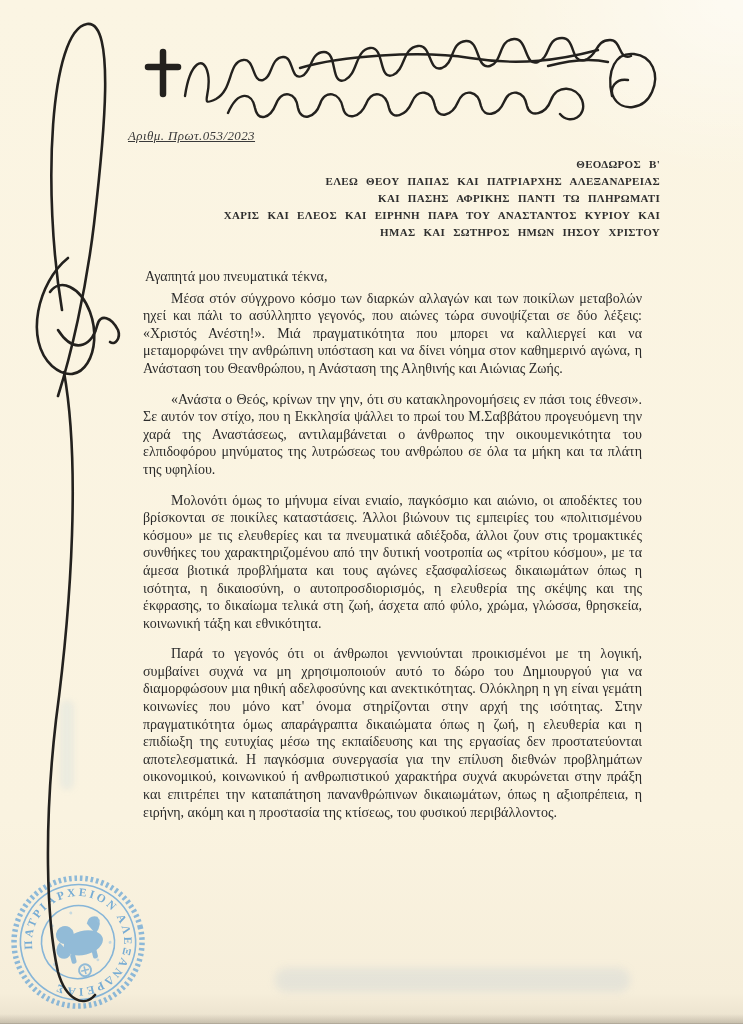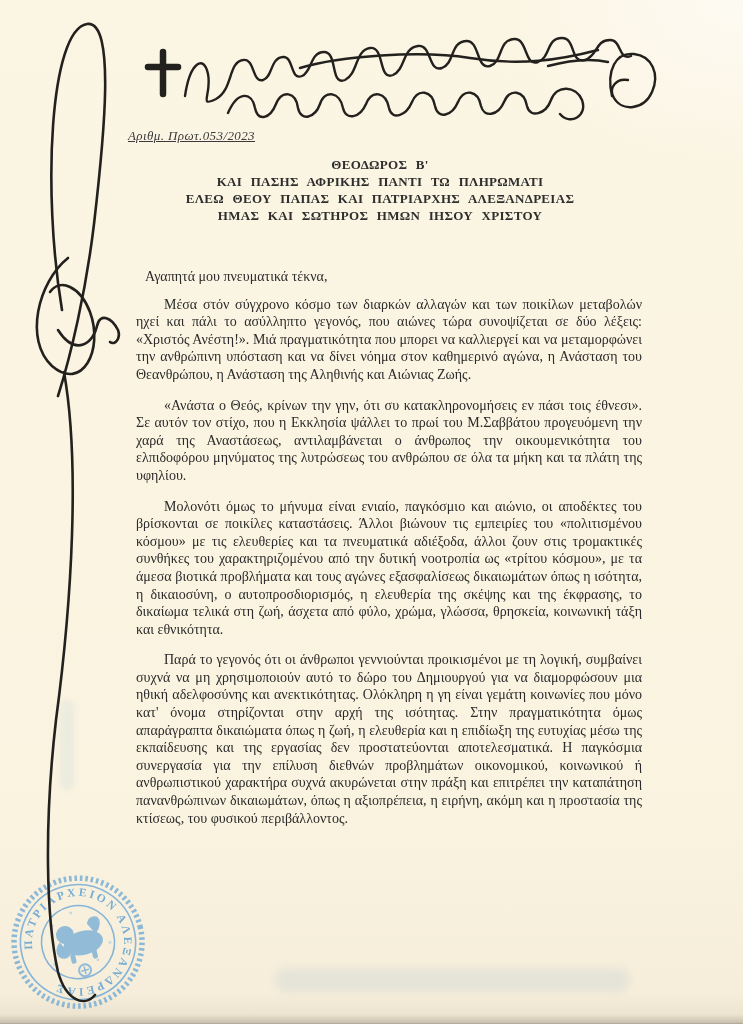--- a/index.html
+++ b/index.html
@@ -21,32 +21,32 @@
     position:absolute;top:0;right:0;width:260px;height:180px;
     background:radial-gradient(ellipse at top right, rgba(255,255,255,0.55), rgba(255,255,255,0) 70%);
   }
   .protocol{
     position:absolute;left:128px;top:128px;
     font-style:italic;font-size:13px;color:#3a3a3a;
     text-decoration:underline;letter-spacing:0.4px;
   }
   .header-block{
     position:absolute;left:100px;top:156px;width:560px;
-    text-align:center;color:#2e2e2e;
-    font-weight:bold;font-size:13px;line-height:17px;
+    text-align:right;color:#2e2e2e;
+    font-weight:bold;font-size:11px;line-height:17px;
     word-spacing:5px;letter-spacing:0.3px;
   }
   .header-block div{white-space:nowrap;}
   .body-col{
     position:absolute;left:128px;top:268px;width:514px;
     font-size:14px;line-height:17.6px;color:#2b2b2b;
     text-align:justify;
   }
-  .body-col .salutation{margin:0 0 10px 0;text-indent:17px;text-align:left;}
-  .body-col p{margin:0 0 13px 8px;text-indent:28px;}
+  .body-col .salutation{margin:0 0 4px 0;text-indent:17px;text-align:left;}
+  .body-col p{margin:0 0 13px 15px;text-indent:28px;}
   svg.overlay{position:absolute;left:0;top:0;z-index:5;pointer-events:none;}
   .seal{
     position:absolute;left:6px;top:868px;width:146px;height:156px;z-index:3;
     opacity:0.8;transform:rotate(-14deg);
   }
   .smudge{
     position:absolute;left:275px;top:968px;width:355px;height:24px;z-index:1;
     background:rgba(125,165,205,0.14);border-radius:12px;filter:blur(4px);
   }
   .smudge2{
@@ -121,22 +121,23 @@
         <path d="M58,330 C76,358 94,342 97,326 C100,312 112,318 118,330 C121,338 115,346 110,342"></path>
         <path d="M64,372 C80,462 72,600 56,720 C44,824 46,918 58,972 C66,1000 84,1008 95,995"></path>
       </g>
     </g>
   </svg>
 
   <div class="protocol">Αριθμ. Πρωτ.053/2023</div>
 
   <div class="header-block">
     <div>ΘΕΟΔΩΡΟΣ Β'</div>
+    <div>ΕΛΕΩ ΘΕΟΥ ΠΑΠΑΣ ΚΑΙ ΠΑΤΡΙΑΡΧΗΣ ΑΛΕΞΑΝΔΡΕΙΑΣ</div>
     <div>ΚΑΙ ΠΑΣΗΣ ΑΦΡΙΚΗΣ ΠΑΝΤΙ ΤΩ ΠΛΗΡΩΜΑΤΙ</div>
-    <div>ΕΛΕΩ ΘΕΟΥ ΠΑΠΑΣ ΚΑΙ ΠΑΤΡΙΑΡΧΗΣ ΑΛΕΞΑΝΔΡΕΙΑΣ</div>
+    <div>ΧΑΡΙΣ ΚΑΙ ΕΛΕΟΣ ΚΑΙ ΕΙΡΗΝΗ ΠΑΡΑ ΤΟΥ ΑΝΑΣΤΑΝΤΟΣ ΚΥΡΙΟΥ ΚΑΙ</div>
     <div>ΗΜΑΣ ΚΑΙ ΣΩΤΗΡΟΣ ΗΜΩΝ ΙΗΣΟΥ ΧΡΙΣΤΟΥ</div>
   </div>
 
   <div class="body-col">
     <p class="salutation">Αγαπητά μου πνευματικά τέκνα,</p>
     <p>Μέσα στόν σύγχρονο κόσμο των διαρκών αλλαγών και των ποικίλων μεταβολών ηχεί και πάλι το ασύλληπτο γεγονός, που αιώνες τώρα συνοψίζεται σε δύο λέξεις: «Χριστός Ανέστη!». Μιά πραγματικότητα που μπορει να καλλιεργεί και να μεταμορφώνει την ανθρώπινη υπόσταση και να δίνει νόημα στον καθημερινό αγώνα, η Ανάσταση του Θεανθρώπου, η Ανάσταση της Αληθινής και Αιώνιας Ζωής.</p>
     <p>«Ανάστα ο Θεός, κρίνων την γην, ότι συ κατακληρονομήσεις εν πάσι τοις έθνεσι». Σε αυτόν τον στίχο, που η Εκκλησία ψάλλει το πρωί του Μ.Σαββάτου προγευόμενη την χαρά της Αναστάσεως, αντιλαμβάνεται ο άνθρωπος την οικουμενικότητα του ελπιδοφόρου μηνύματος της λυτρώσεως του ανθρώπου σε όλα τα μήκη και τα πλάτη της υφηλίου.</p>
     <p>Μολονότι όμως το μήνυμα είναι ενιαίο, παγκόσμιο και αιώνιο, οι αποδέκτες του βρίσκονται σε ποικίλες καταστάσεις. Άλλοι βιώνουν τις εμπειρίες του «πολιτισμένου κόσμου» με τις ελευθερίες και τα πνευματικά αδιέξοδα, άλλοι ζουν στις τρομακτικές συνθήκες του χαρακτηριζομένου από την δυτική νοοτροπία ως «τρίτου κόσμου», με τα άμεσα βιοτικά προβλήματα και τους αγώνες εξασφαλίσεως δικαιωμάτων όπως η ισότητα, η δικαιοσύνη, ο αυτοπροσδιορισμός, η ελευθερία της σκέψης και της έκφρασης, το δικαίωμα τελικά στη ζωή, άσχετα από φύλο, χρώμα, γλώσσα, θρησκεία, κοινωνική τάξη και εθνικότητα.</p>
     <p>Παρά το γεγονός ότι οι άνθρωποι γεννιούνται προικισμένοι με τη λογική, συμβαίνει συχνά να μη χρησιμοποιούν αυτό το δώρο του Δημιουργού για να διαμορφώσουν μια ηθική αδελφοσύνης και ανεκτικότητας. Ολόκληρη η γη είναι γεμάτη κοινωνίες που μόνο κατ' όνομα στηρίζονται στην αρχή της ισότητας. Στην πραγματικότητα όμως απαράγραπτα δικαιώματα όπως η ζωή, η ελευθερία και η επιδίωξη της ευτυχίας μέσω της εκπαίδευσης και της εργασίας δεν προστατεύονται αποτελεσματικά. Η παγκόσμια συνεργασία για την επίλυση διεθνών προβλημάτων οικονομικού, κοινωνικού ή ανθρωπιστικού χαρακτήρα συχνά ακυρώνεται στην πράξη και επιτρέπει την καταπάτηση πανανθρώπινων δικαιωμάτων, όπως η αξιοπρέπεια, η ειρήνη, ακόμη και η προστασία της κτίσεως, του φυσικού περιβάλλοντος.</p>
   </div>

